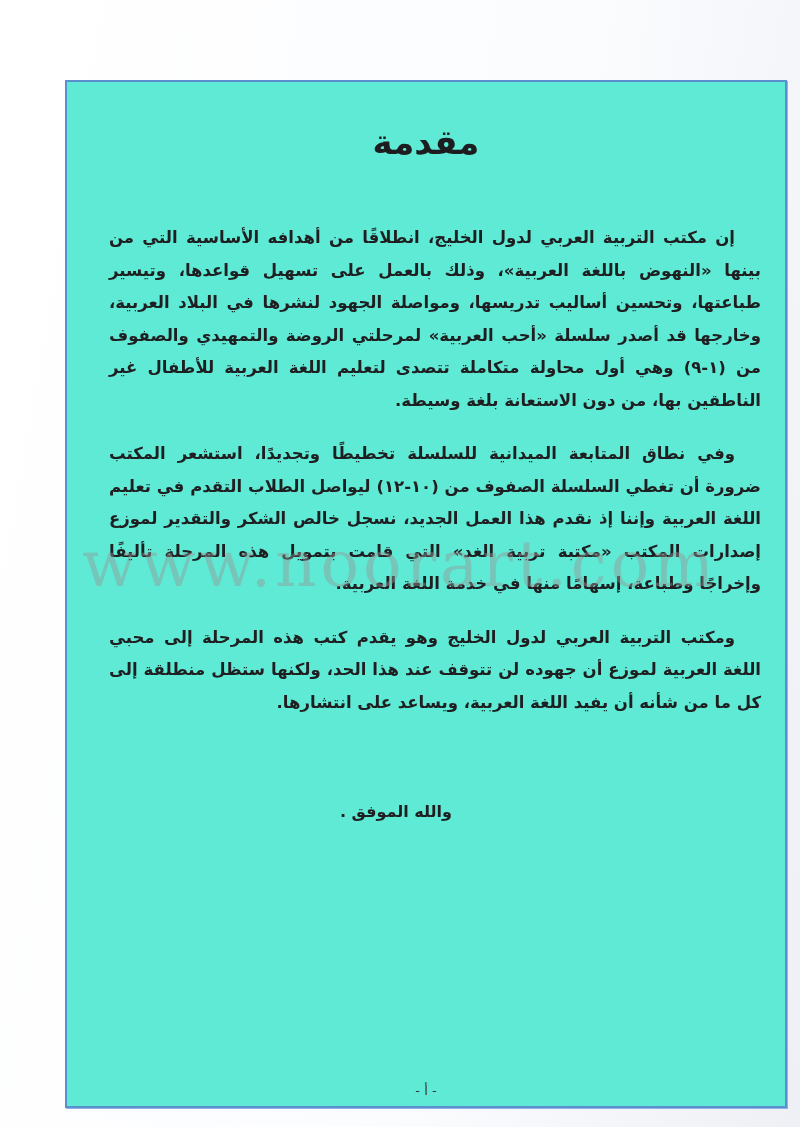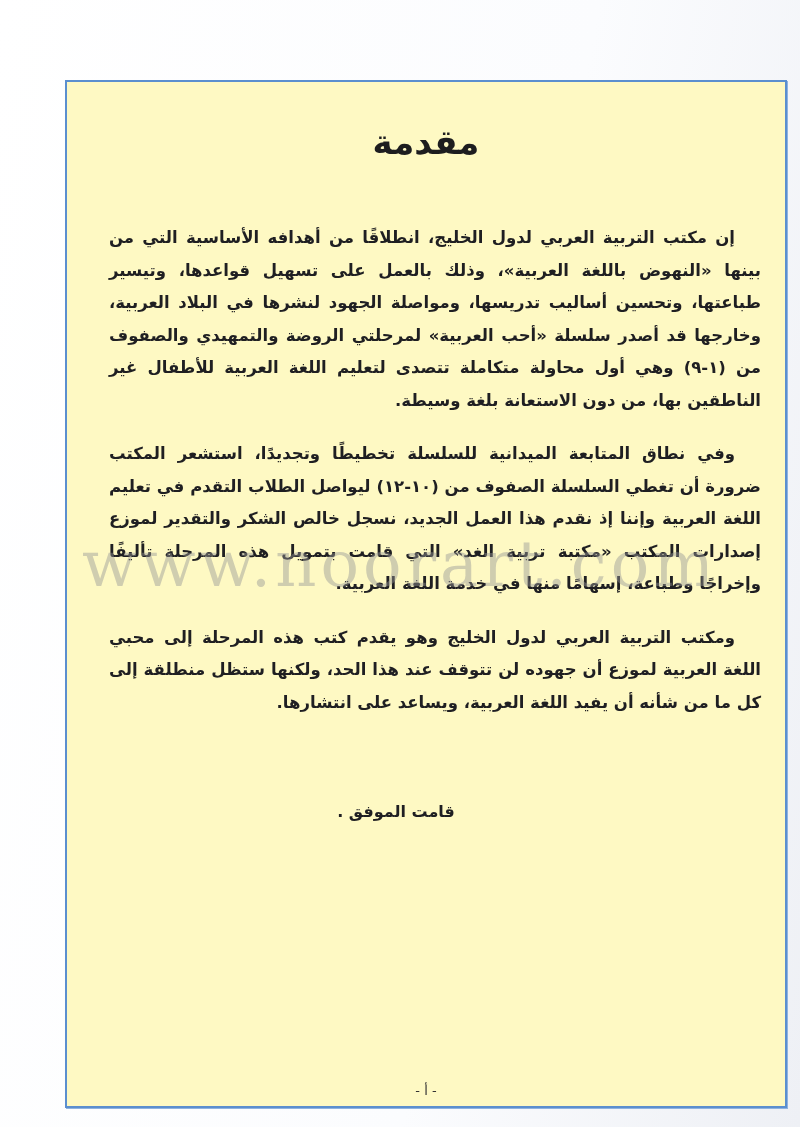--- a/index.html
+++ b/index.html
@@ -16,21 +16,21 @@
   }
   .frame {
     position: absolute;
     left: 65px;
     top: 80px;
     width: 722px;
     height: 1028px;
     box-sizing: border-box;
     border: 2px solid #5b8fcf;
     box-shadow: 1px 1px 0 #8fb3e0;
-    background: #fef9c3;
+    background: #5eead4;
   }
   .title {
     position: absolute;
     top: 40px;
     left: 0;
     right: 0;
     text-align: center;
     font-size: 34px;
     font-weight: bold;
     color: #1d1d1f;
@@ -105,19 +105,19 @@
 
 <div class="frame">
   <div class="title">مقدمة</div>
 
   <div class="body-text">
     <p class="para">إن مكتب التربية العربي لدول الخليج، انطلاقًا من أهدافه الأساسية التي من بينها «النهوض باللغة العربية»، وذلك بالعمل على تسهيل قواعدها، وتيسير طباعتها، وتحسين أساليب تدريسها، ومواصلة الجهود لنشرها في البلاد العربية، وخارجها قد أصدر سلسلة «أحب العربية» لمرحلتي الروضة والتمهيدي والصفوف من (١-٩) وهي أول محاولة متكاملة تتصدى لتعليم اللغة العربية للأطفال غير الناطقين بها، من دون الاستعانة بلغة وسيطة.</p>
     <p class="para">وفي نطاق المتابعة الميدانية للسلسلة تخطيطًا وتجديدًا، استشعر المكتب ضرورة أن تغطي السلسلة الصفوف من (١٠-١٢) ليواصل الطلاب التقدم في تعليم اللغة العربية وإننا إذ نقدم هذا العمل الجديد، نسجل خالص الشكر والتقدير لموزع إصدارات المكتب «مكتبة تربية الغد» التي قامت بتمويل هذه المرحلة تأليفًا وإخراجًا وطباعة، إسهامًا منها في خدمة اللغة العربية.</p>
     <p class="para">ومكتب التربية العربي لدول الخليج وهو يقدم كتب هذه المرحلة إلى محبي اللغة العربية لموزع أن جهوده لن تتوقف عند هذا الحد، ولكنها ستظل منطلقة إلى كل ما من شأنه أن يفيد اللغة العربية، ويساعد على انتشارها.</p>
   </div>
 
-  <div class="closing">قامت الموفق .</div>
+  <div class="closing">والله الموفق .</div>
 
 
   <div class="page-number">- أ -</div>
 </div>
 
 <div class="watermark">www.noorart.com</div>
 
 </body></html>

